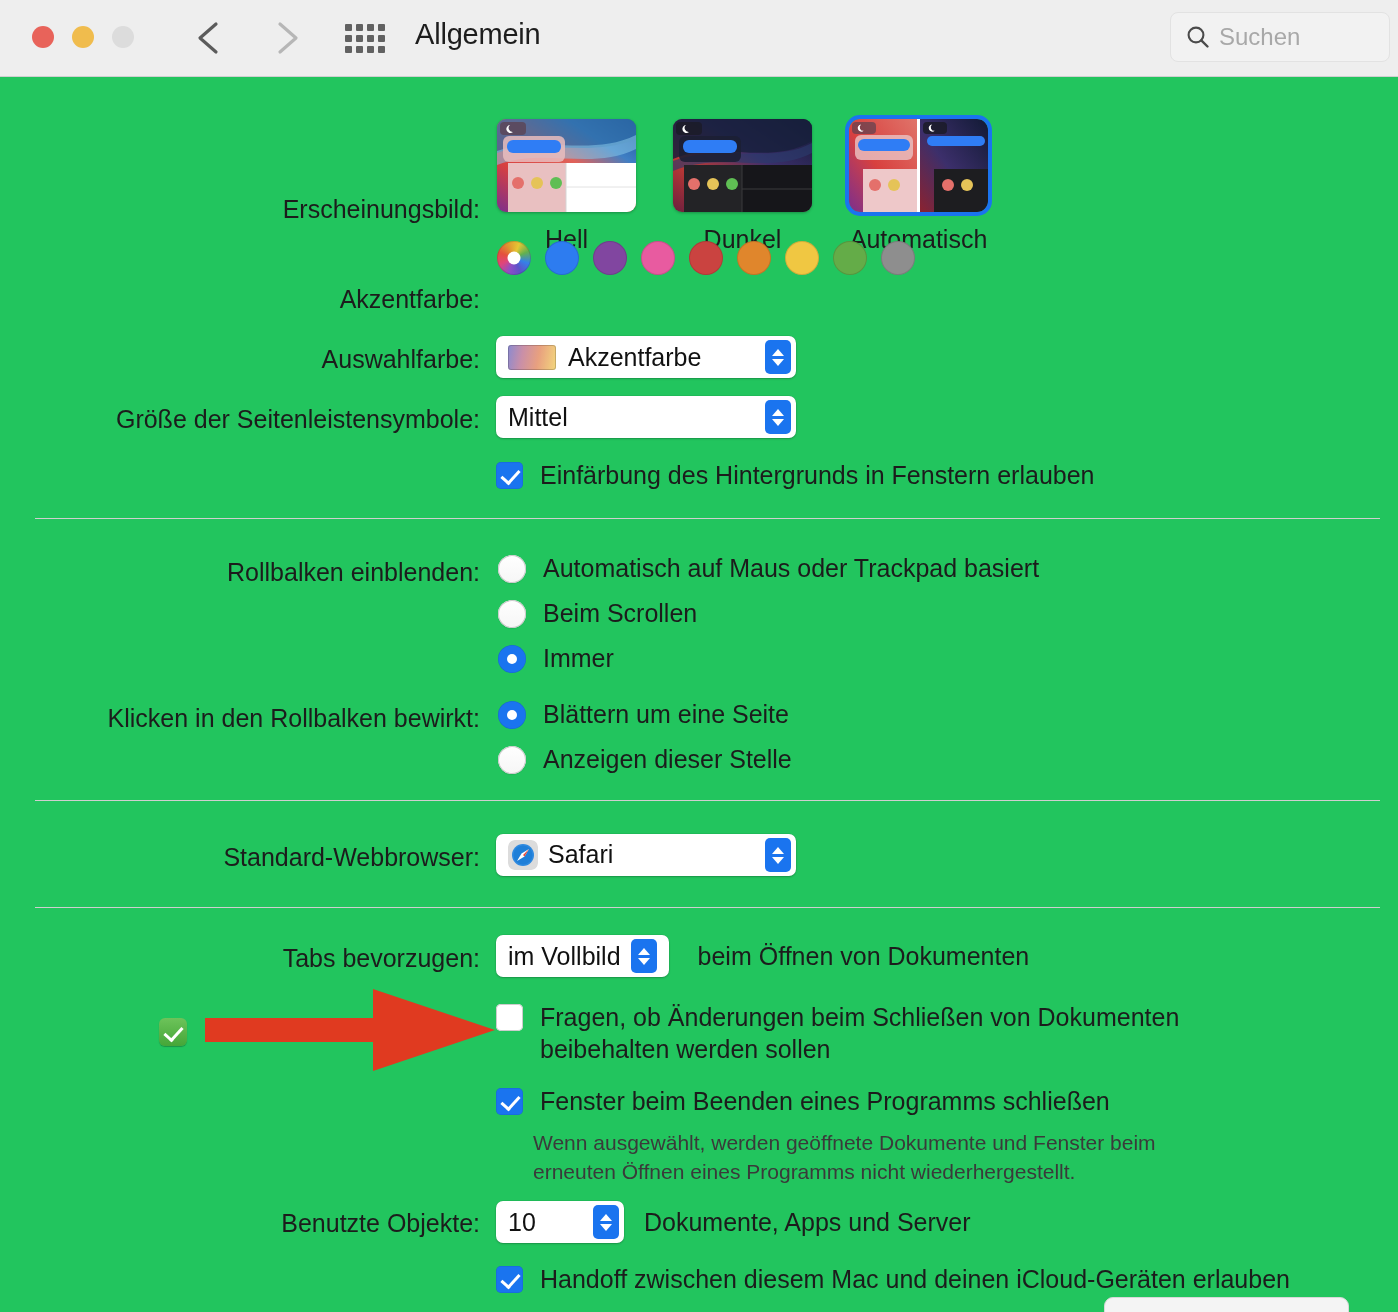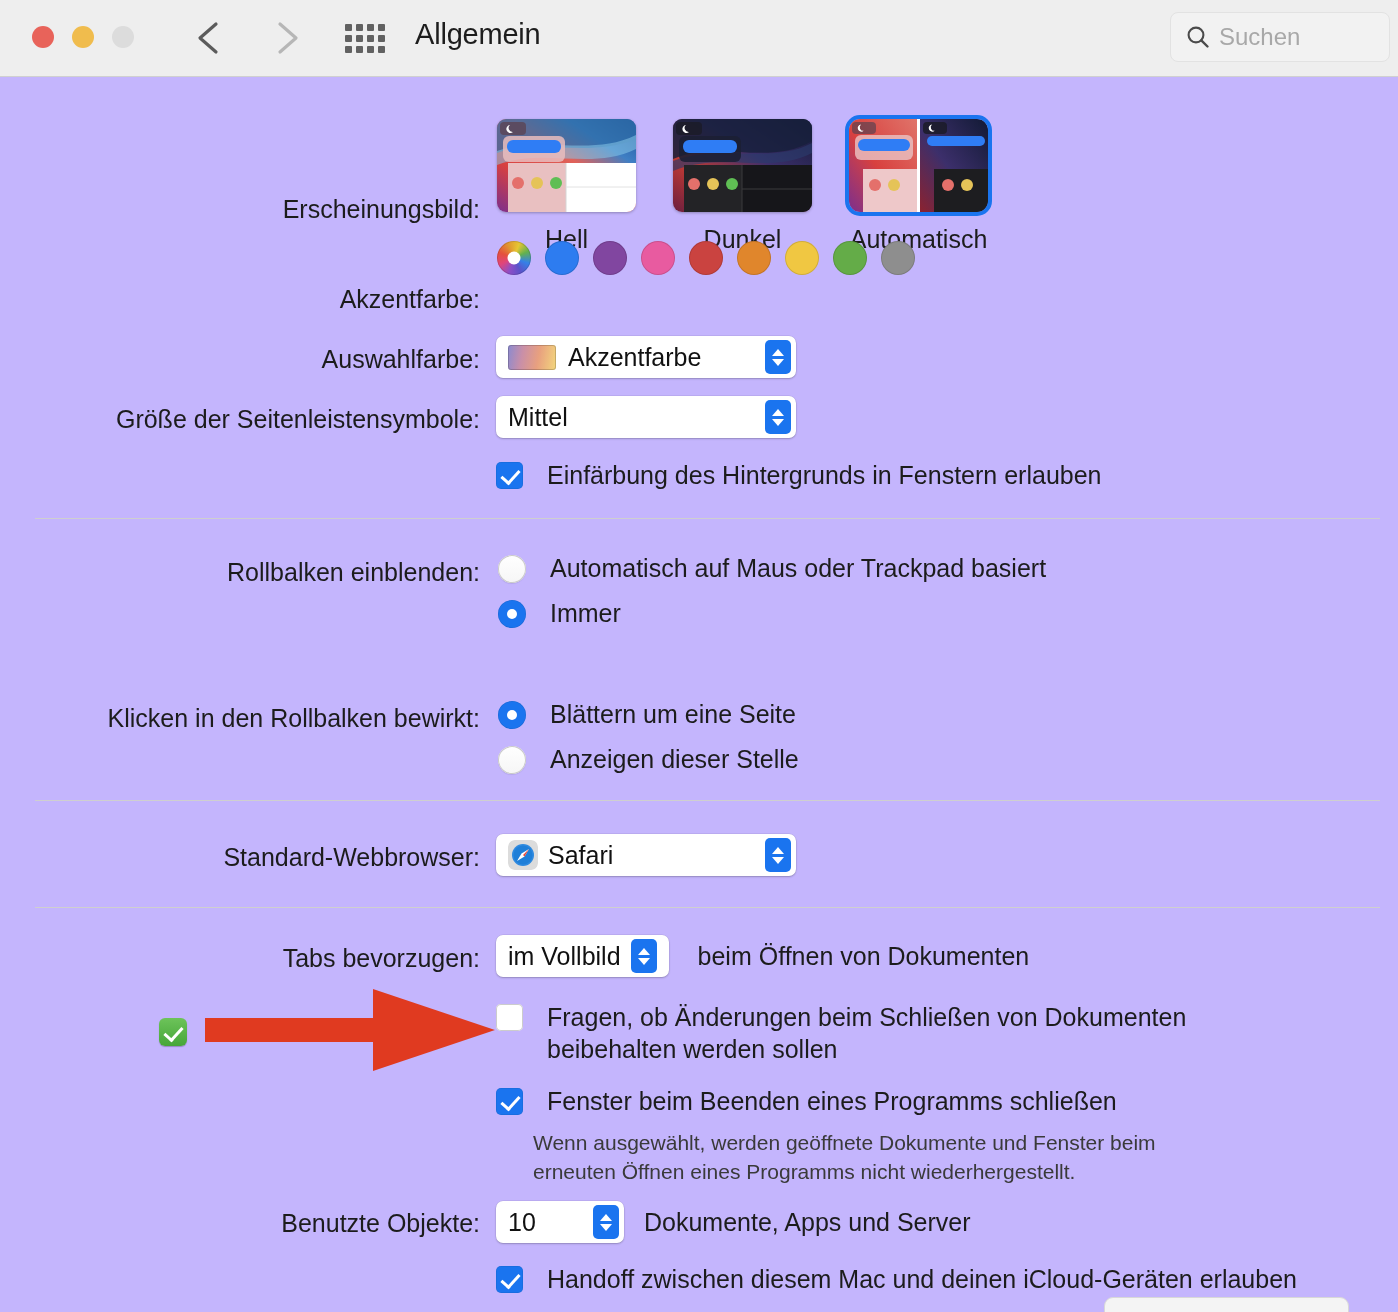--- a/index.html
+++ b/index.html
@@ -2,21 +2,21 @@
 <html><head>
 <meta charset="utf-8">
 <style>
   * { box-sizing: border-box; margin: 0; padding: 0; }
   html, body {
     width: 1398px; height: 1312px;
     background: #ececec;
     font-family: "Liberation Sans", sans-serif;
     overflow: hidden;
   }
-  .window { position: relative; width: 1398px; height: 1312px; background: #c4b5fd; }
+  .window { position: relative; width: 1398px; height: 1312px; background: #22c55e; }
 
   
   .toolbar {
     position: absolute; left: 0; top: 0; width: 1398px; height: 77px;
     background: #eeeeee;
     border-bottom: 1px solid #d0d0d0;
   }
   .traffic { position: absolute; top: 26px; left: 32px; display: flex; gap: 18px; }
   .light { width: 22px; height: 22px; border-radius: 50%; }
   .light.red { background: #e8635a; }
@@ -115,21 +115,21 @@
     content: ""; position: absolute; left: 9px; top: 4px; width: 8px; height: 15px;
     border: solid #fff; border-width: 0 3px 3px 0; transform: rotate(42deg);
   }
   .rb { width: 28px; height: 28px; border-radius: 50%; flex: none; position: relative; margin-top: 3px; }
   .rb.off { background: linear-gradient(#ffffff, #f6f6f6); box-shadow: inset 0 0 0 1px #cacaca, 0 1px 1px rgba(0,0,0,.08); }
   .rb.on { background: #1a74ef; box-shadow: inset 0 0 0 .5px rgba(0,0,0,.12); }
   .rb.on::after {
     content: ""; position: absolute; left: 50%; top: 50%; transform: translate(-50%,-50%);
     width: 10px; height: 10px; border-radius: 50%; background: #fff;
   }
-  .optlabel { font-size: 25px; color: #1c1c1c; margin-left: 24px; line-height: 32px; }
+  .optlabel { font-size: 25px; color: #1c1c1c; margin-left: 17px; line-height: 32px; }
   .opt { display: flex; align-items: flex-start; }
 
   .helptext { font-size: 21px; color: #3a3a3a; line-height: 29px; }
 
   
   .arrow { position: absolute; left: 205px; top: 985px; width: 290px; height: 90px; }
   .greenbadge {
     position: absolute; left: 159px; top: 1018px; width: 28px; height: 28px;
     border-radius: 6px; background: linear-gradient(#6dc35a, #45a638);
     box-shadow: 0 1px 1px rgba(0,0,0,.25);
@@ -340,20 +340,24 @@
     </div>
 
     <div class="sep" style="top:441px;"></div>
 
     <div class="label lab-col" style="top:481px;">Rollbalken einblenden:</div>
     <div style="position:absolute;left:498px;top:475px;">
       <div class="opt" style="margin-bottom:13px;">
         <span class="rb off"></span>
         <span class="optlabel">Automatisch auf Maus oder Trackpad basiert</span>
       </div>
+      <div class="opt" style="margin-bottom:13px;">
+        <span class="rb off"></span>
+        <span class="optlabel">Beim Scrollen</span>
+      </div>
       <div class="opt">
         <span class="rb on"></span>
         <span class="optlabel">Immer</span>
       </div>
     </div>
 
     <div class="label lab-col" style="top:627px;">Klicken in den Rollbalken bewirkt:</div>
     <div style="position:absolute;left:498px;top:621px;">
       <div class="opt" style="margin-bottom:13px;">
         <span class="rb on"></span>
@@ -363,21 +367,21 @@
         <span class="rb off"></span>
         <span class="optlabel">Anzeigen dieser Stelle</span>
       </div>
     </div>
 
     <div class="sep" style="top:723px;"></div>
 
     <div class="label lab-col" style="top:766px;">Standard-Webbrowser:</div>
     <div style="position:absolute;left:496px;top:757px;">
       <div class="popup popup-wide">
-        <span style="display:flex;align-items:center;">
+        <span style="display:flex;align-items:flex-start;">
           <svg class="safari-icon" viewBox="0 0 30 30">
             <rect width="30" height="30" rx="7" fill="#dcdcdc"></rect>
             <circle cx="15" cy="15" r="11" fill="#2f8ae0"></circle>
             <circle cx="15" cy="15" r="9.5" fill="#1f7fd8"></circle>
             <polygon points="21,9 16.5,16.5 9,21 13.5,13.5" fill="#ffffff"></polygon>
             <polygon points="21,9 16.5,16.5 15,15" fill="#ec4a3a"></polygon>
           </svg>
           <span class="ptext">Safari</span>
         </span>
         <span class="stepper">

